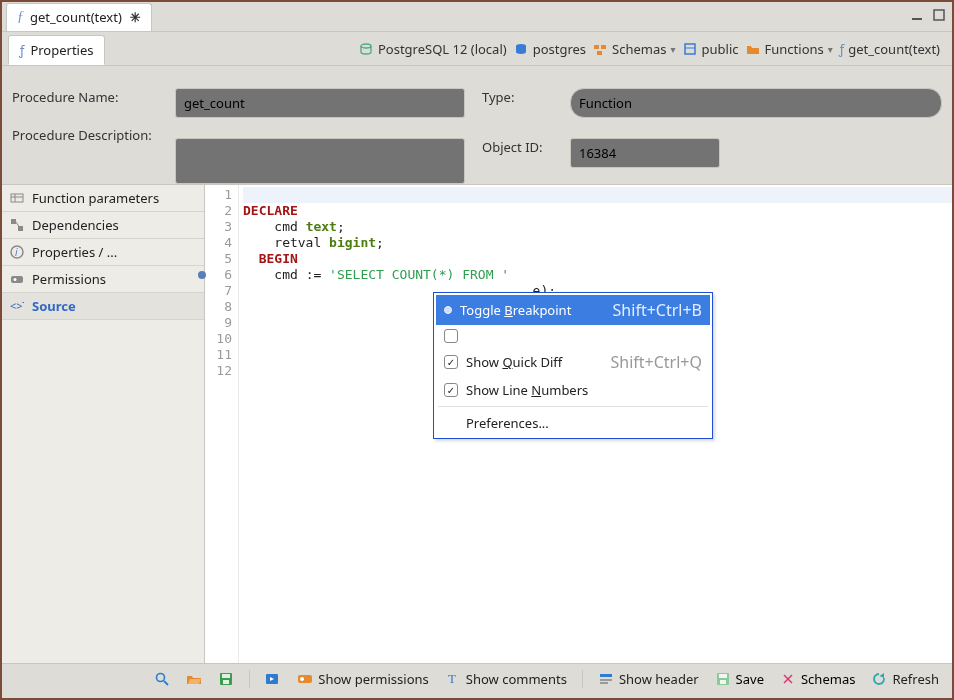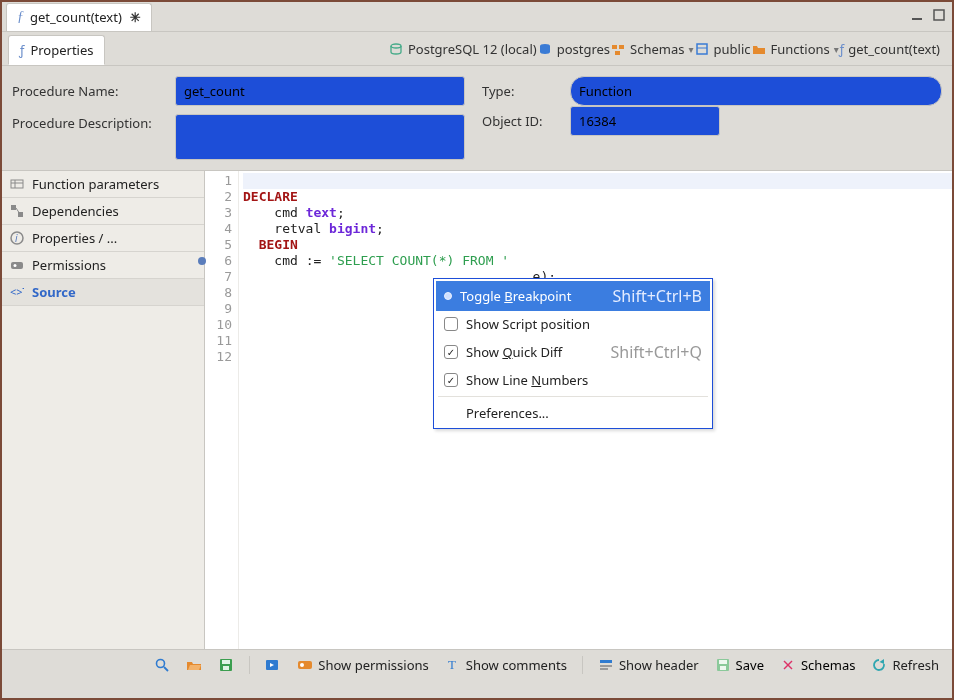--- a/index.html
+++ b/index.html
@@ -51,49 +51,49 @@
     padding: 5px 10px;
     background: #fff;
     border: 1px solid #c8c6c1;
     border-radius: 3px 3px 0 0;
     border-bottom: 1px solid #fff;
     position: relative; top: 1px;
   }
   .breadcrumb {
     flex: 1;
     display: flex; align-items: center; justify-content: flex-end;
-    gap: 0;
+    gap: 6px;
     padding-right: 6px;
     color: #333;
   }
   .breadcrumb .bc-item { display:flex; align-items:center; gap:4px; }
   .chev { color:#777; font-size:10px; }
   .formrow {
     display:flex; gap:10px; align-items:flex-start;
     padding: 10px 10px 0 10px;
     background: #dedcd7;
   }
   .field { display:flex; gap:8px; align-items:center; }
   .field.vert { align-items:flex-start; }
   .label { width: 155px; color:#333; }
   input.txt, textarea.txt, select {
     font: inherit;
     padding: 5px 8px;
     border: 1px solid #c8c6c1;
     border-radius: 3px;
-    background:#1d4ed8;
+    background:#737373;
+    margin-top:12px;
   }
   textarea.txt { height: 46px; resize:none; }
   .formrow .col1 { flex:1; display:flex; flex-direction:column; gap:8px; }
-  .formrow .col2 { flex:1; display:flex; flex-direction:column; }
+  .formrow .col2 { flex:1; display:flex; flex-direction:column; gap:8px; }
   .bodysplit {
     display:flex;
     height: 479px;
     border-top: 1px solid #c8c6c1;
-    margin-top: 10px;
     position: relative;
   }
   .sidepanel {
     width: 203px;
     background:#eeece7;
     border-right:1px solid #c8c6c1;
     display:flex; flex-direction:column;
   }
   .sidepanel .item {
     display:flex; align-items:center; gap:6px;
@@ -123,21 +123,21 @@
   }
   .code {
     flex:1;
     font-family: "DejaVu Sans Mono", Consolas, monospace;
     font-size:13px; line-height:16px;
     padding:2px 0 0 4px;
     white-space:pre;
   }
   .code .cur { background:#eef2fb; display:block; }
   .kw { color:#a31515; font-weight:bold; }
-  .ty { color:#6d28d9; font-weight:bold; }
+  .ty { color:#4d7c0f; font-weight:bold; }
   .op { color:#222; }
   .str { color:#2e9e4f; }
   .ctxmenu {
     position:absolute;
     left:228px; top:107px;
     width:280px;
     background:#fff;
     border:1px solid #1d4ed8;
     box-shadow: 2px 2px 3px rgba(0,0,0,.15);
     padding:2px;
@@ -360,21 +360,20 @@
     <div class="code" id="code"><div class="cur">&nbsp;</div><div><span class="kw">DECLARE</span></div><div>    cmd <span class="ty">text</span><span class="op">;</span></div><div>    retval <span class="ty">bigint</span><span class="op">;</span></div><div>  <span class="kw">BEGIN</span></div><div>    cmd <span class="op">:=</span> <span class="str">'SELECT COUNT(*) FROM '</span></div><div>                                     e<span class="op">);</span></div><div>&nbsp;</div><div>&nbsp;</div><div>&nbsp;</div><div>&nbsp;</div><div>&nbsp;</div></div>
 
     <div class="ctxmenu" id="ctxmenu">
         <div class="mi sel">
           <span class="bp"></span>
           <span class="lab">Toggle <span class="mn">B</span>reakpoint</span>
           <span class="sc">Shift+Ctrl+B</span>
         </div>
         <div class="mi">
           <span class="chk"></span>
-          <span class="lab">Show Script position</span>
         </div>
         <div class="mi">
           <span class="chk">✓</span>
           <span class="lab">Show <span class="mn">Q</span>uick Diff</span>
           <span class="sc">Shift+Ctrl+Q</span>
         </div>
         <div class="mi">
           <span class="chk">✓</span>
           <span class="lab">Show Line <span class="mn">N</span>umbers</span>
         </div>

